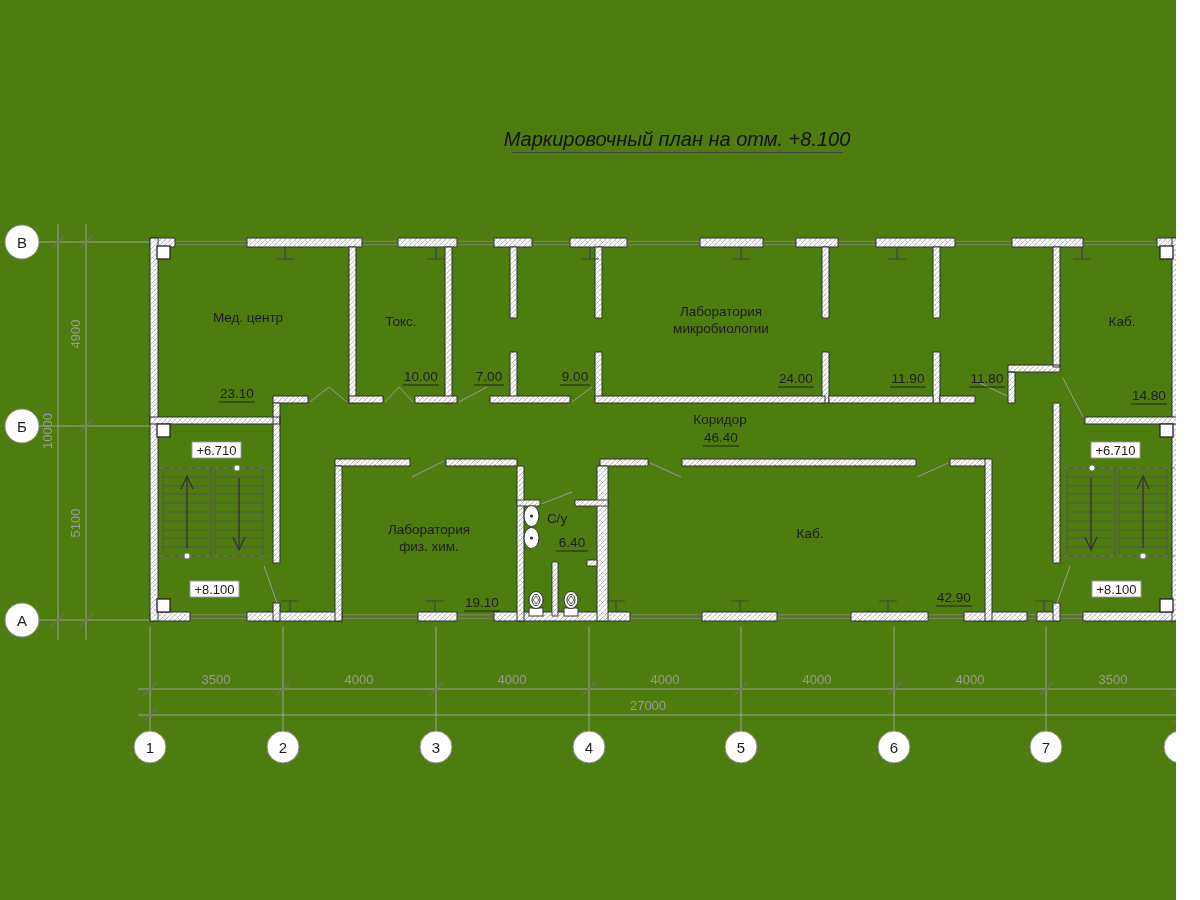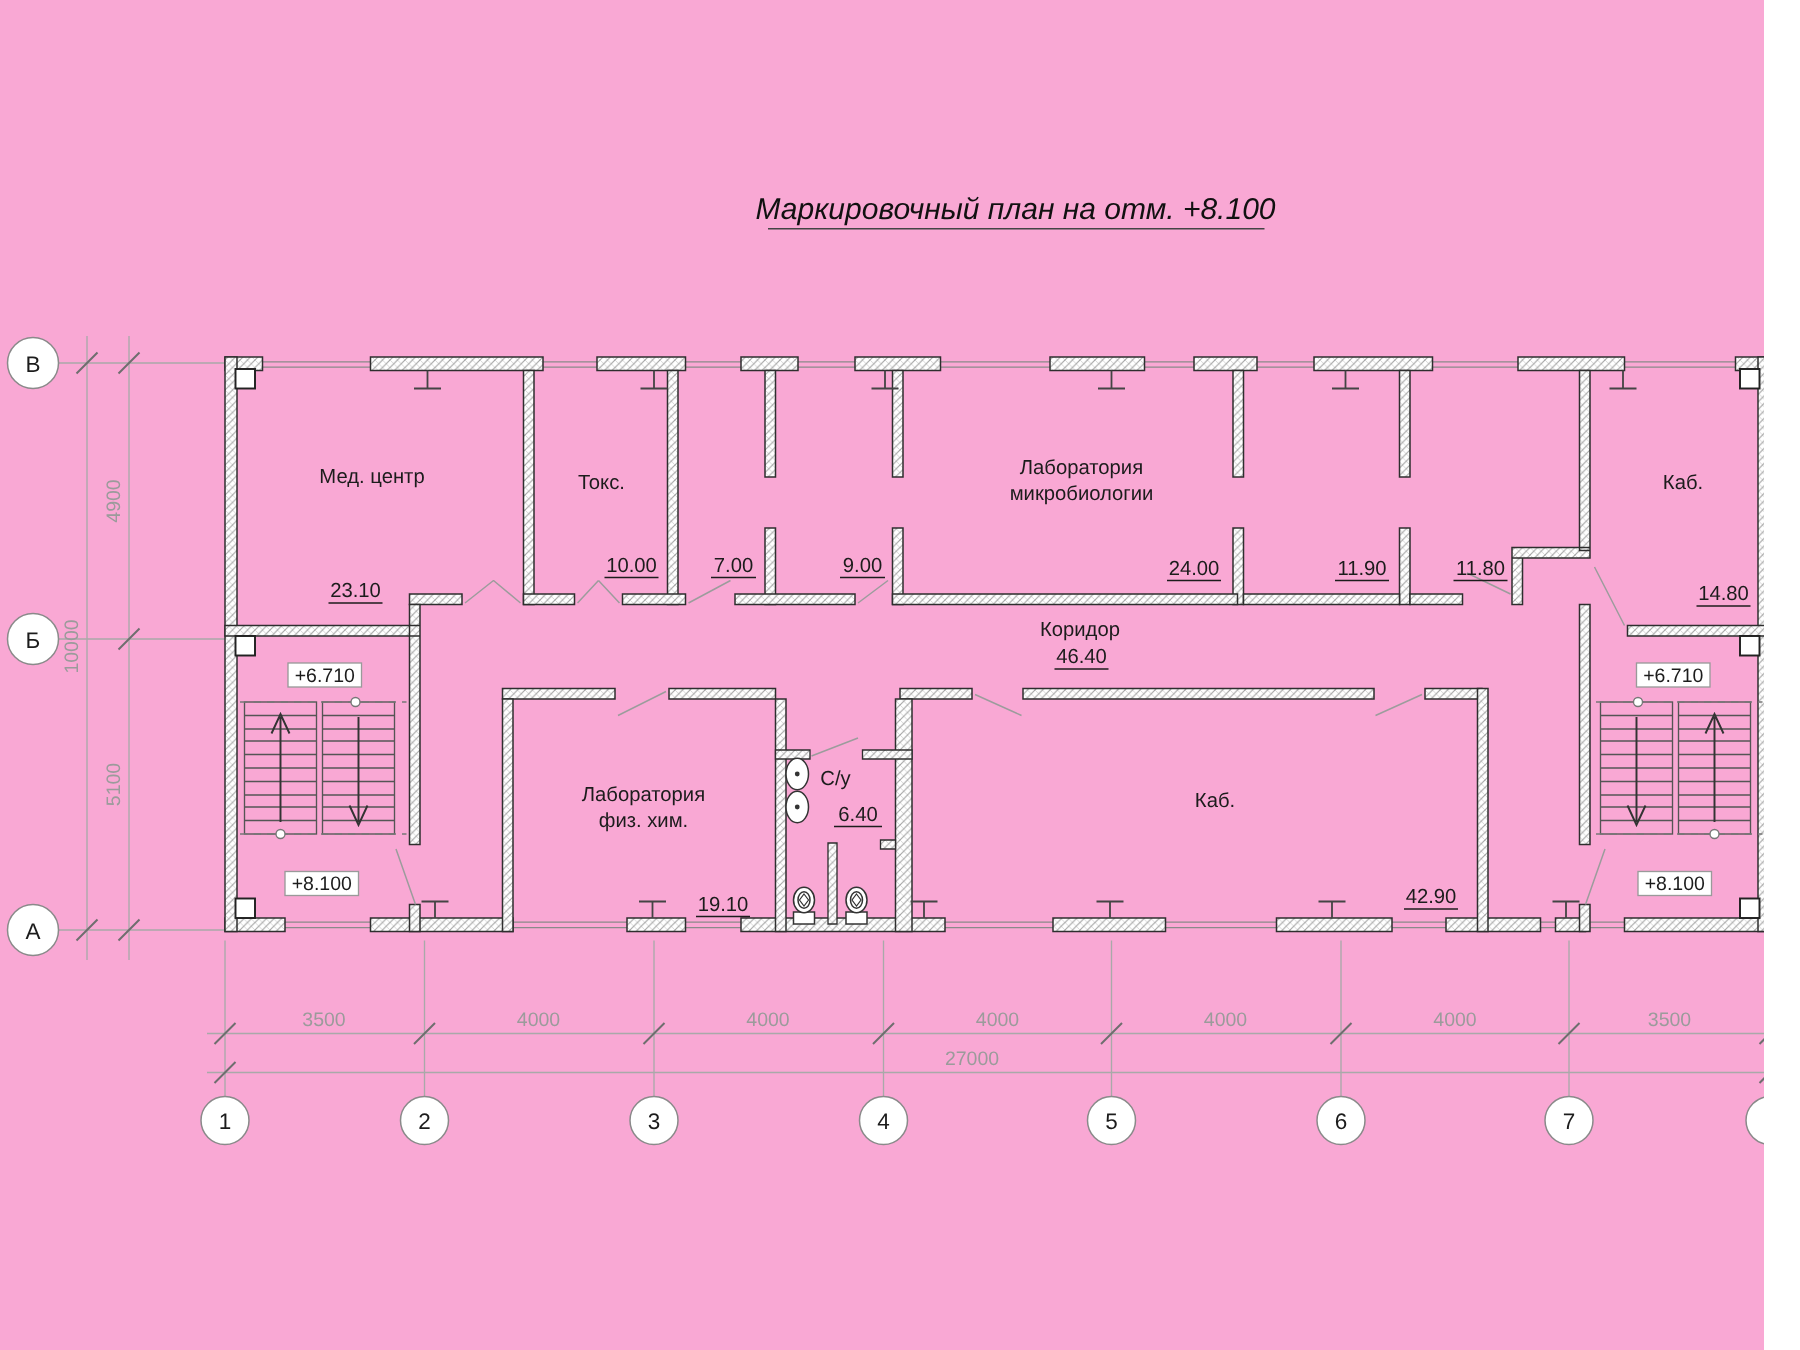--- a/index.html
+++ b/index.html
@@ -1,16 +1,16 @@
 <!DOCTYPE html>
 <html><head>
 <meta charset="utf-8">
 <style>
   html,body{margin:0;padding:0;background:#ffffff;}
-  .page{position:relative;width:1176px;height:900px;background:#f9a8d4;overflow:hidden;
+  .page{position:relative;width:1176px;height:900px;background:#4d7c0f;overflow:hidden;
         font-family:"Liberation Sans", sans-serif;text-decoration:underline;}
   svg{position:absolute;left:0;top:0;}
   text{font-family:"Liberation Sans", sans-serif;}
   .room-label{font-size:13.5px;fill:#1c1c1c;}
   .area-label{font-size:13.5px;fill:#1c1c1c;}
   .elev-label{font-size:13px;fill:#1c1c1c;}
   .dim-label{font-size:13px;fill:#9b9b9b;}
   .axis-label{font-size:15px;fill:#1c1c1c;}
   .title-label{font-size:20px;font-style:italic;fill:#111;}
   .thin{stroke:#a9a9a9;stroke-width:0.9;fill:none;}

